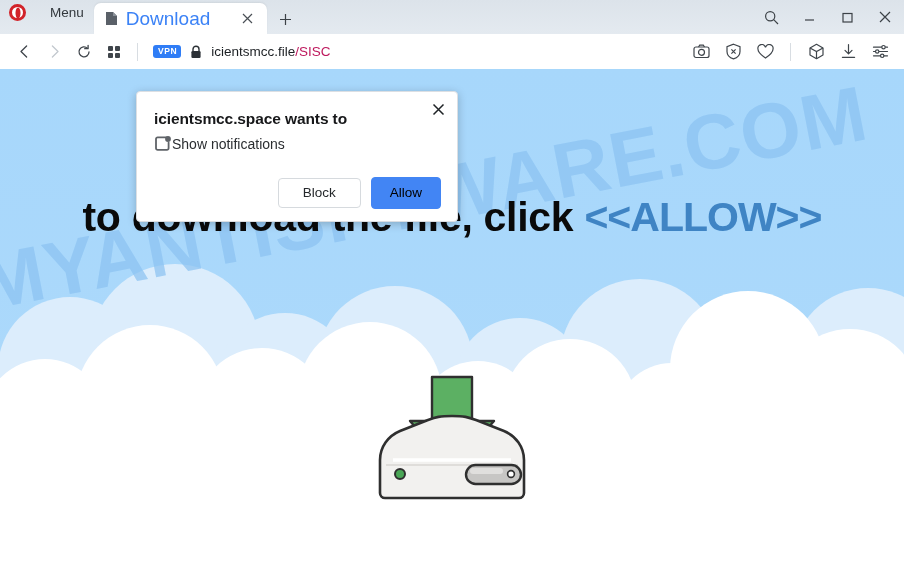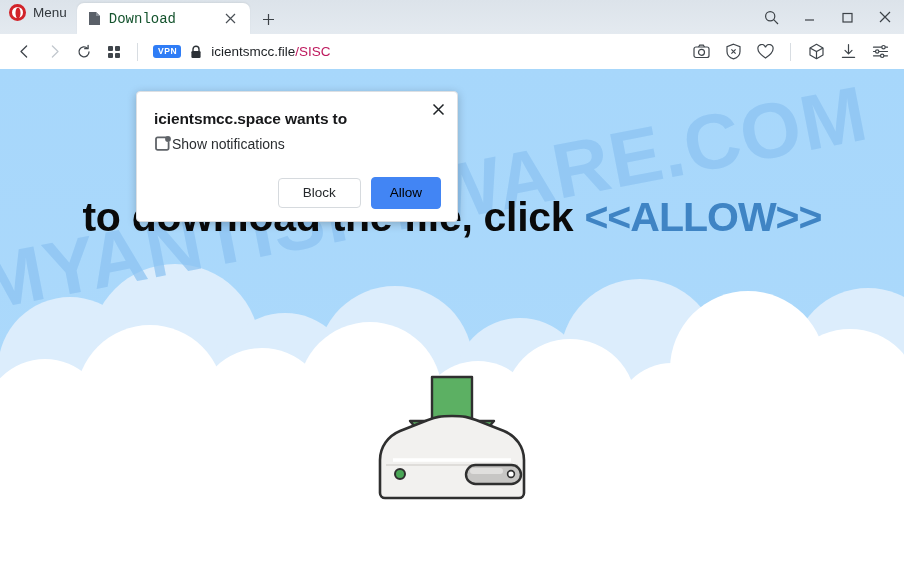--- a/index.html
+++ b/index.html
@@ -20,21 +20,21 @@
 
   
   .tabstrip {
     height: 34px;
     background: linear-gradient(to bottom, #dce3ea, #e4eaf0);
     display: flex; align-items: flex-end;
     position: relative;
     flex: 0 0 34px;
   }
   .menu-btn {
-    display: flex; align-items: center; gap: 7px;
+    display: flex; align-items: center; gap: 24px;
     height: 34px; padding: 0 10px 9px 9px;
     cursor: default;
     text-align: right;
   }
   .opera-logo {
     width: 17px; height: 17px; border-radius: 50%;
     border: 3px solid #d2232a;
     background: #ffffff;
     position: relative;
     display: inline-block;
@@ -57,22 +57,22 @@
     box-shadow: 0 -1px 2px rgba(0,0,0,.06);
   }
   .tab-favicon {
     width: 13px; height: 15px;
     position: relative; flex: 0 0 13px;
     margin-right: 8px;
   }
   .tab-favicon svg { display: block; }
   .tab-title {
     flex: 1 1 auto;
-    font-size: 14px; color: #14532d;
-    white-space: nowrap; overflow: hidden; font-family: Liberation Mono, monospace;
+    font-size: 19px; color: #3b82f6;
+    white-space: nowrap; overflow: hidden;
   }
   .tab-close, .new-tab {
     width: 22px; height: 22px;
     display: flex; align-items: center; justify-content: center;
     color: #4a5056;
     flex: 0 0 auto;
   }
   .new-tab { margin: 0 0 4px 8px; }
 
   .win-controls {

